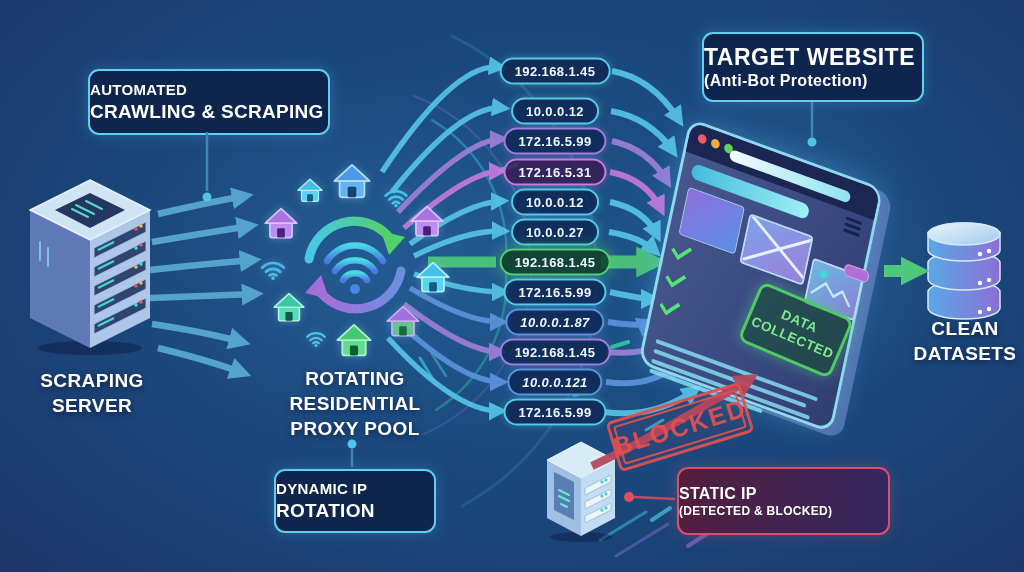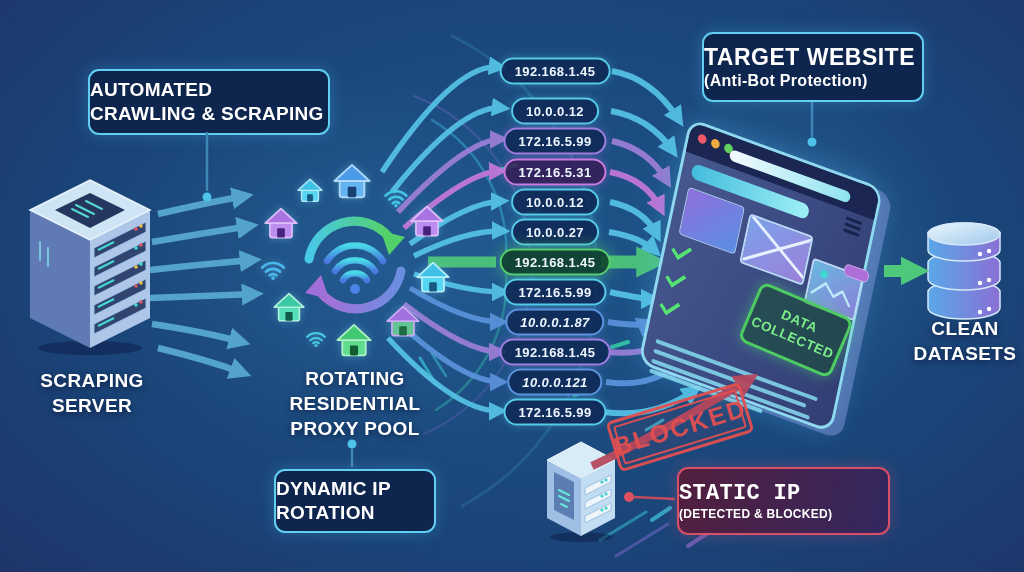--- a/index.html
+++ b/index.html
@@ -15,30 +15,30 @@
   .abs{position:absolute;}
   svg{display:block;overflow:visible;}
 
   
   .infobox{
     position:absolute;display:flex;flex-direction:column;justify-content:center;align-items:flex-start;
     background:rgba(13,35,74,.92);border:2.5px solid #62cef2;border-radius:11px;
     color:#fff;text-align:center;font-weight:700;line-height:1.25;
     box-shadow:0 0 16px rgba(80,190,240,.28);letter-spacing:.3px;
   }
-  .infobox .t1{font-size:19px;}
+  .infobox .t1{font-size:15px;}
   .infobox .t2{font-size:19px;}
   .tgt .t1{font-size:23px;letter-spacing:.5px;}
   .tgt .t2{font-size:16px;}
   .static-box{
     border-color:#d8506a;
     background:linear-gradient(100deg, rgba(86,28,58,.95), rgba(52,38,94,.95));
     box-shadow:0 0 16px rgba(220,80,110,.3);
   }
-  .static-box .t1{font-size:22px;font-family:Liberation Mono, monospace;}
+  .static-box .t1{font-size:16px;}
   .static-box .t2{font-size:12px;}
 
   .biglabel{
     position:absolute;color:#fff;font-weight:700;text-align:center;
     font-size:19px;line-height:1.32;letter-spacing:.4px;
     text-shadow:0 2px 6px rgba(0,0,30,.55);
   }
 
   
   .pill{

